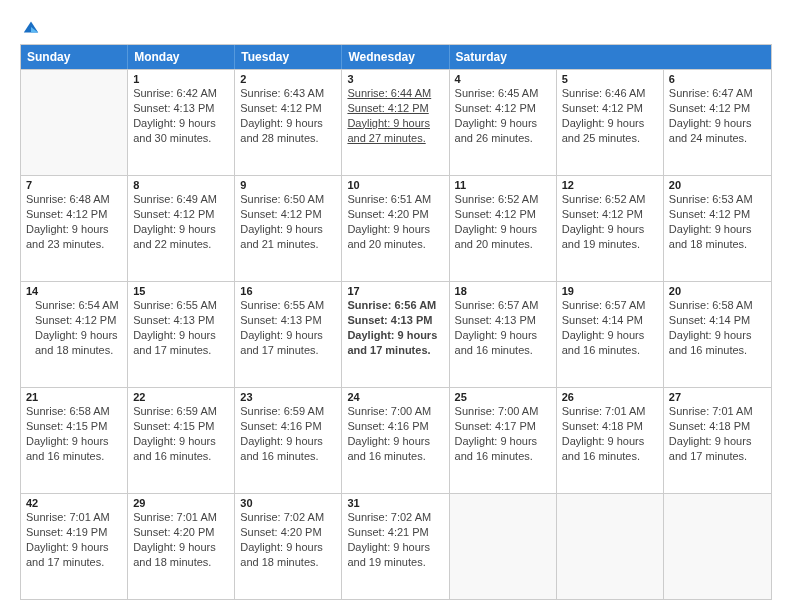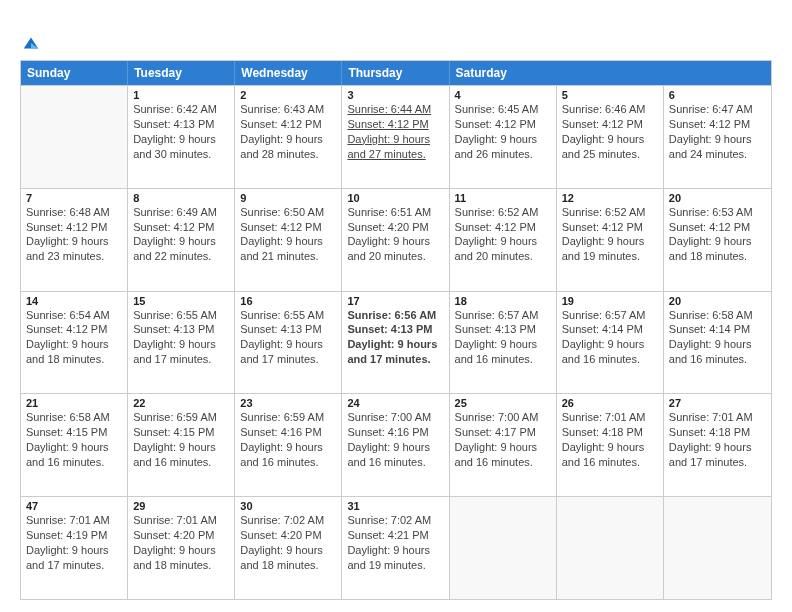--- a/index.html
+++ b/index.html
@@ -6,21 +6,21 @@
     body {
       font-family: Arial, sans-serif;
       background: #fff;
       width: 792px;
       height: 612px;
       overflow: hidden;
     }
     .page {
       width: 792px;
       height: 612px;
-      padding: 34px 20px 12px 20px;
+      padding: 18px 20px 12px 20px;
       display: flex;
       flex-direction: column;
     }
     .header {
       display: flex;
       justify-content: space-between;
       align-items: flex-start;
       margin-bottom: 8px;
     }
     .logo {
@@ -131,23 +131,23 @@
     <div class="title-section">
       <div class="month-title"></div>
       <div class="subtitle"></div>
     </div>
   </div>
 
   <div class="calendar">
     <div class="cal-header">
 
     <div class="cal-header-cell">Sunday</div>
+        <div class="cal-header-cell">Monday</div>
         <div class="cal-header-cell">Tuesday</div>
         <div class="cal-header-cell">Wednesday</div>
-        <div class="cal-header-cell">Thursday</div>
         <div class="cal-header-cell">Saturday</div>
       </div>
     <div class="cal-body">
 
     <div class="cal-row">
           <div class="cal-cell empty"></div>
           <div class="cal-cell">
             <div class="day-num">1</div>
             <div class="day-info" style="white-space: pre-line;">Sunrise: 6:42 AM
 Sunset: 4:13 PM
@@ -224,21 +224,21 @@
           <div class="cal-cell">
             <div class="day-num">20</div>
             <div class="day-info" style="white-space: pre-line;">Sunrise: 6:53 AM
 Sunset: 4:12 PM
 Daylight: 9 hours and 18 minutes.</div>
           </div>
         </div>
         <div class="cal-row">
           <div class="cal-cell">
             <div class="day-num">14</div>
-            <div class="day-info" style="white-space: pre-line;">Sunrise: 6:54 AM
+            <div class="day-info" style="white-space: pre-line; margin-left: 9px;">Sunrise: 6:54 AM
 Sunset: 4:12 PM
 Daylight: 9 hours and 18 minutes.</div>
           </div>
           <div class="cal-cell">
             <div class="day-num">15</div>
             <div class="day-info" style="white-space: pre-line;">Sunrise: 6:55 AM
 Sunset: 4:13 PM
 Daylight: 9 hours and 17 minutes.</div>
           </div>
           <div class="cal-cell">
@@ -311,21 +311,21 @@
           </div>
           <div class="cal-cell">
             <div class="day-num">27</div>
             <div class="day-info" style="white-space: pre-line;">Sunrise: 7:01 AM
 Sunset: 4:18 PM
 Daylight: 9 hours and 17 minutes.</div>
           </div>
         </div>
         <div class="cal-row">
           <div class="cal-cell">
-            <div class="day-num">47</div>
+            <div class="day-num">42</div>
             <div class="day-info" style="white-space: pre-line;">Sunrise: 7:01 AM
 Sunset: 4:19 PM
 Daylight: 9 hours and 17 minutes.</div>
           </div>
           <div class="cal-cell">
             <div class="day-num">29</div>
             <div class="day-info" style="white-space: pre-line;">Sunrise: 7:01 AM
 Sunset: 4:20 PM
 Daylight: 9 hours and 18 minutes.</div>
           </div>

